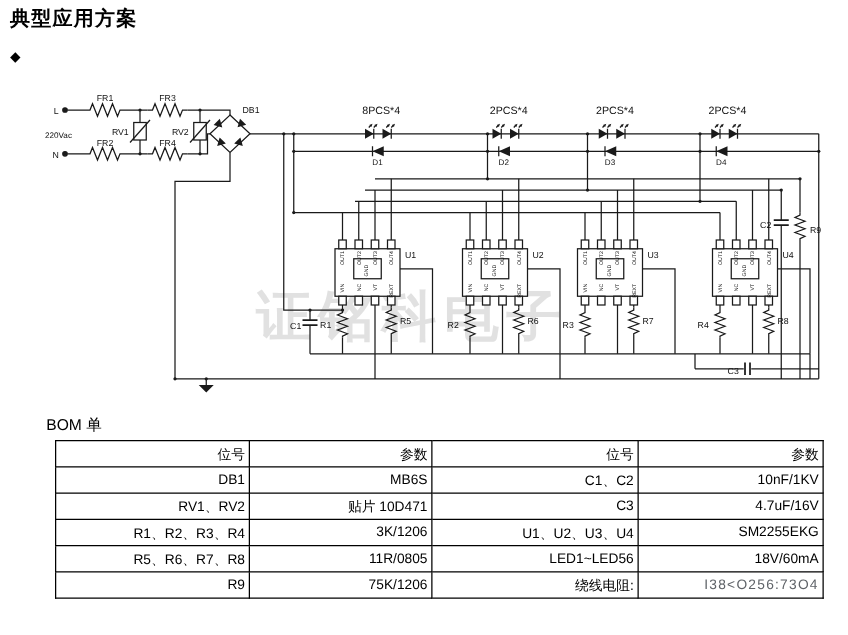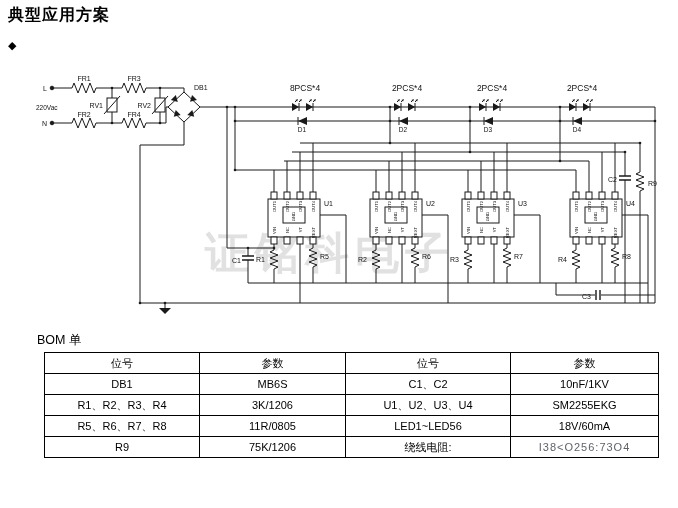--- a/index.html
+++ b/index.html
@@ -4,21 +4,21 @@
 <style>
   html,body{margin:0;padding:0;background:#fff;}
   .page{position:relative;width:678px;height:508px;background:#ffffff;
         font-family:"Liberation Sans",sans-serif;color:#000;overflow:hidden;padding-left:44px;}
   .title{position:absolute;left:8px;top:5px;font-size:16px;font-weight:bold;letter-spacing:1px;}
   .bullet{position:absolute;left:8px;top:39px;font-size:11px;}
   .subtitle{position:absolute;left:297px;top:44px;font-size:12.5px;}
   .bomlabel{position:absolute;left:6px;top:332px;font-size:12.5px;margin-left:31px;}
   .schematic{position:absolute;left:0;top:60px;}
   table.bom{position:absolute;left:44px;top:352px;border-collapse:collapse;table-layout:fixed;}
-  table.bom td{border:1px solid #000;font-size:11px;text-align:center;height:20px;
+  table.bom td{border:1px solid #000;font-size:11px;text-align:right;height:20px;
                padding:0 3px;white-space:nowrap;overflow:hidden;}
   td.phone{color:#5f6368;letter-spacing:1px;border-right-style:dashed;margin-top:28px;}
   
   .w{stroke:#1a1a1a;stroke-width:1;fill:none;}
   .cmp{fill:#ffffff;stroke:#1a1a1a;stroke-width:1;}
   .cmpf{fill:#1a1a1a;stroke:none;}
   .lbl{font-size:7px;fill:#111;}
   .lblb{font-size:8.5px;fill:#111;}
   .lbls{font-size:6.5px;fill:#111;}
   .pin{font-size:4.2px;fill:#111;}
@@ -235,20 +235,26 @@
         <td>位号</td>
         <td>参数</td>
       </tr>
       <tr>
         <td>DB1</td>
         <td>MB6S</td>
         <td>C1、C2</td>
         <td>10nF/1KV</td>
       </tr>
       <tr>
+        <td>RV1、RV2</td>
+        <td>贴片 10D471</td>
+        <td>C3</td>
+        <td>4.7uF/16V</td>
+      </tr>
+      <tr>
         <td>R1、R2、R3、R4</td>
         <td>3K/1206</td>
         <td>U1、U2、U3、U4</td>
         <td>SM2255EKG</td>
       </tr>
       <tr>
         <td>R5、R6、R7、R8</td>
         <td>11R/0805</td>
         <td>LED1~LED56</td>
         <td>18V/60mA</td>

